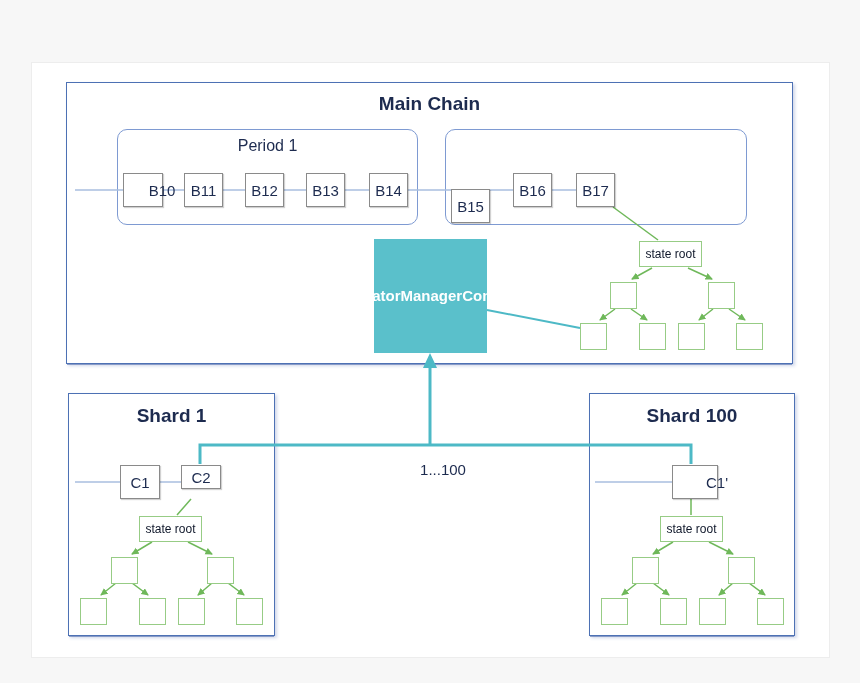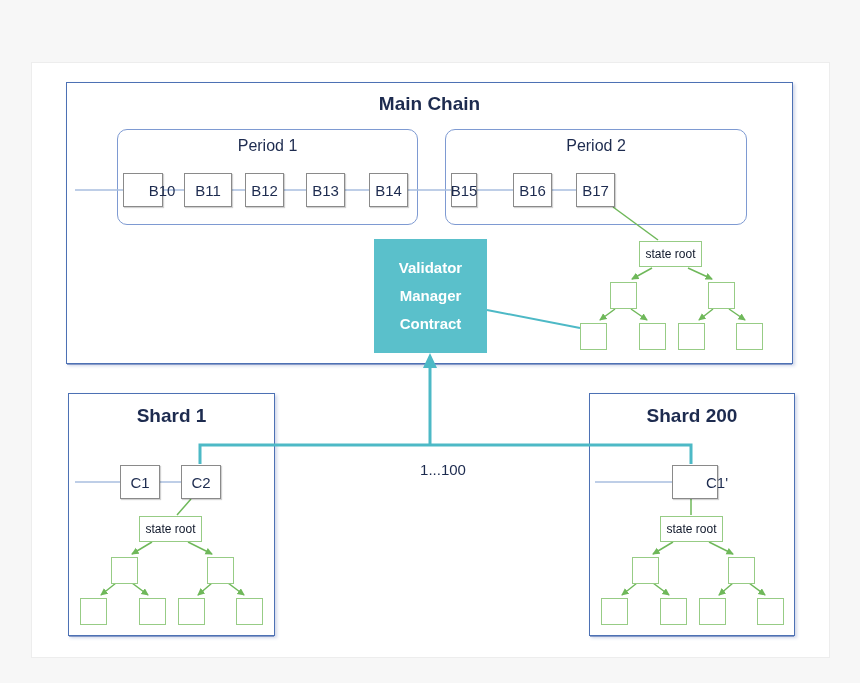--- a/index.html
+++ b/index.html
@@ -43,21 +43,21 @@
     border:1px solid #97cc85;
   }
   .sroot{
     color:#0f172a;font-size:12px;
     display:flex;align-items:center;justify-content:center;
     white-space:nowrap;
   }
   .vmc{
     background:#5ac0cb;
     color:#ffffff;font-weight:bold;font-size:15px;
-    display:flex;flex-direction:column;align-items:center;justify-content:center;
+    display:flex;align-items:center;justify-content:center;
     line-height:28px;text-align:center;
   }
   .label{z-index:5;color:#1d2b4f;text-align:center;}
   .title{font-weight:bold;font-size:19px;}
   .plabel{font-size:16px;}
   .clabel{font-size:15px;}
 </style>
 </head>
 <body>
 
@@ -121,51 +121,50 @@
     <g>
       <polyline points="200,443 200,424 691,424 691,443" fill="none" stroke="#4db9c6" stroke-width="3"></polyline>
       <line x1="430" y1="424" x2="430" y2="345" stroke="#4db9c6" stroke-width="3"></line>
       <polygon points="430,332 423,347 437,347" fill="#4db9c6"></polygon>
       <line x1="487" y1="289" x2="580" y2="307" stroke="#4db9c6" stroke-width="2"></line>
     </g>
   </svg>
 
   <div class="abs label title" style="left:66px;top:72px;width:727px;">Main Chain</div>
   <div class="abs label plabel" style="left:117px;top:116px;width:301px;">Period 1</div>
-  <div class="abs label plabel" style="left:445px;top:116px;width:302px;">Period 2</div>
   <div class="abs label title" style="left:68px;top:384px;width:207px;">Shard 1</div>
-  <div class="abs label title" style="left:589px;top:384px;width:206px;">Shard 200</div>
+  <div class="abs label title" style="left:589px;top:384px;width:206px;">Shard 100</div>
   <div class="abs label clabel" style="left:403px;top:440px;width:80px;">1...100</div>
 
   <div class="abs node block" style="left:123px;top:152px;width:39px;height:34px;padding-left:38px;">B10</div>
-  <div class="abs node block" style="left:184px;top:152px;width:48px;height:34px;">B11</div>
+  <div class="abs node block" style="left:184px;top:152px;width:39px;height:34px;">B11</div>
   <div class="abs node block" style="left:245px;top:152px;width:39px;height:34px;">B12</div>
   <div class="abs node block" style="left:306px;top:152px;width:39px;height:34px;">B13</div>
   <div class="abs node block" style="left:369px;top:152px;width:39px;height:34px;">B14</div>
 
-  <div class="abs node block" style="left:451px;top:152px;width:26px;height:34px;">B15</div>
+  <div class="abs node block" style="left:451px;top:168px;width:39px;height:34px;">B15</div>
   <div class="abs node block" style="left:513px;top:152px;width:39px;height:34px;">B16</div>
   <div class="abs node block" style="left:576px;top:152px;width:39px;height:34px;">B17</div>
 
   <div class="abs node vmc" style="left:374px;top:218px;width:113px;height:114px;">
     <div>Validator</div>
     <div>Manager</div>
     <div>Contract</div>
   </div>
 
   <div class="abs node gbox sroot" style="left:639px;top:220px;width:63px;height:26px;">state root</div>
   <div class="abs node gbox" style="left:610px;top:261px;width:27px;height:27px;"></div>
   <div class="abs node gbox" style="left:708px;top:261px;width:27px;height:27px;"></div>
   <div class="abs node gbox" style="left:580px;top:302px;width:27px;height:27px;"></div>
   <div class="abs node gbox" style="left:639px;top:302px;width:27px;height:27px;"></div>
   <div class="abs node gbox" style="left:678px;top:302px;width:27px;height:27px;"></div>
   <div class="abs node gbox" style="left:736px;top:302px;width:27px;height:27px;"></div>
 
   <div class="abs node block" style="left:120px;top:444px;width:40px;height:34px;">C1</div>
-  <div class="abs node block" style="left:181px;top:444px;width:40px;height:34px;">C2</div>
+  <div class="abs node block" style="left:181px;top:444px;width:40px;height:24px;">C2</div>
 
   <div class="abs node gbox sroot" style="left:139px;top:495px;width:63px;height:26px;">state root</div>
   <div class="abs node gbox" style="left:111px;top:536px;width:27px;height:27px;"></div>
   <div class="abs node gbox" style="left:207px;top:536px;width:27px;height:27px;"></div>
   <div class="abs node gbox" style="left:80px;top:577px;width:27px;height:27px;"></div>
   <div class="abs node gbox" style="left:139px;top:577px;width:27px;height:27px;"></div>
   <div class="abs node gbox" style="left:178px;top:577px;width:27px;height:27px;"></div>
   <div class="abs node gbox" style="left:236px;top:577px;width:27px;height:27px;"></div>
 
   <div class="abs node block" style="left:672px;top:444px;width:40px;height:34px;padding-left:44px;">C1'</div>

